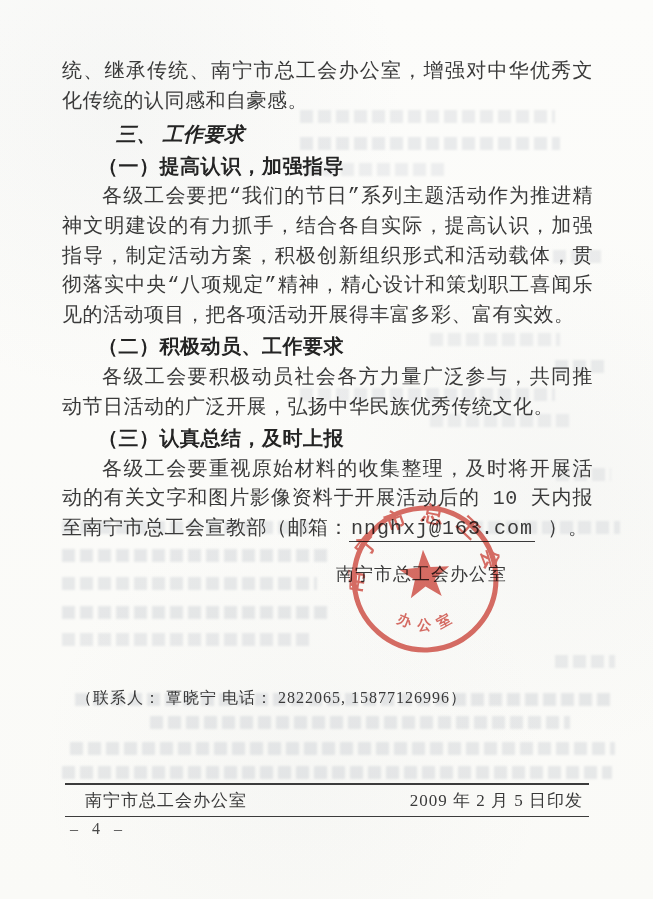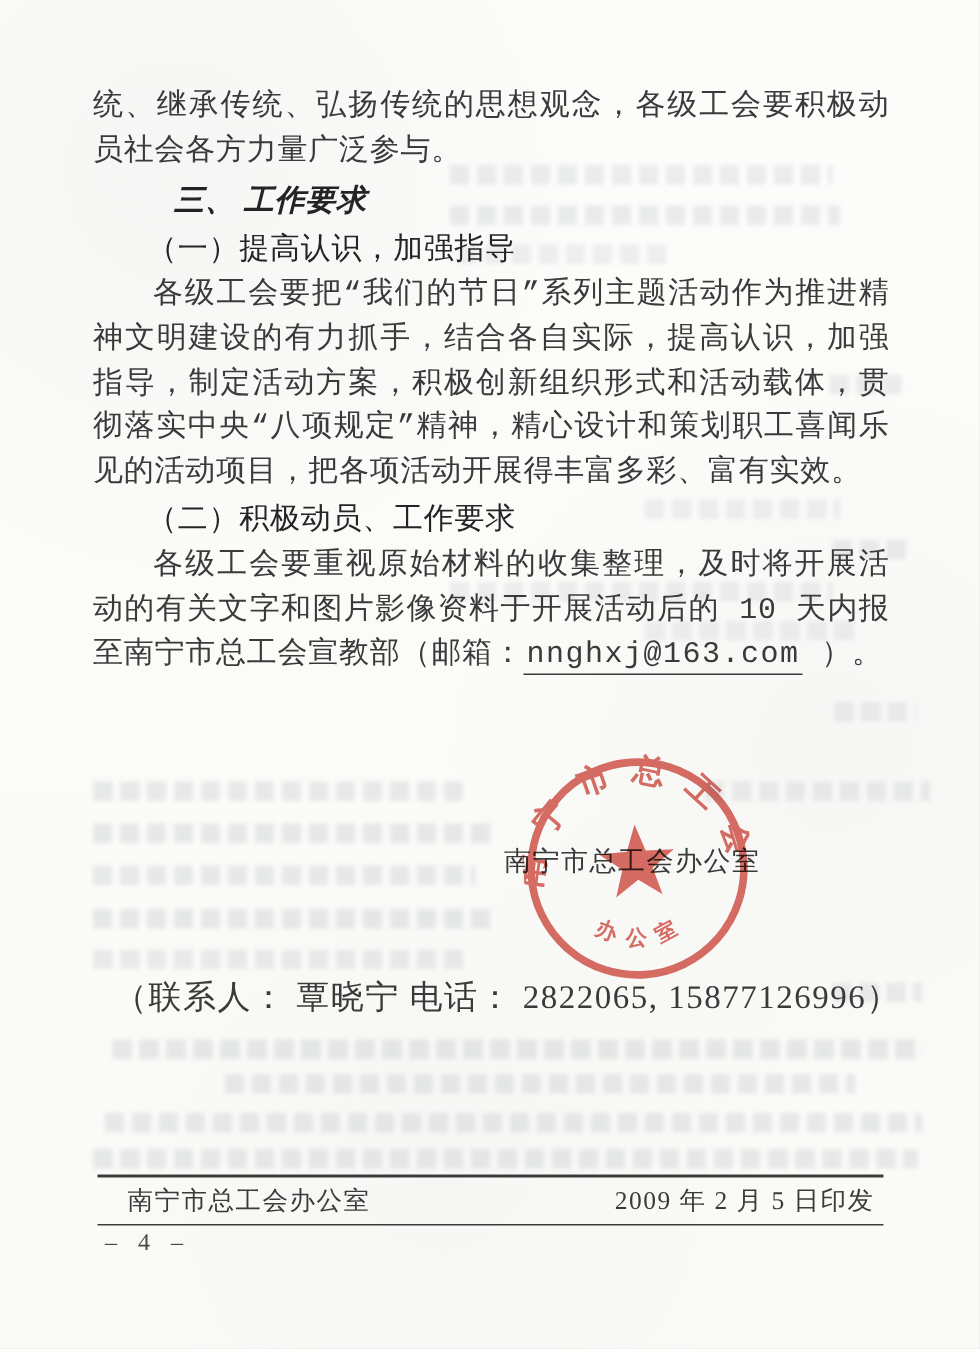--- a/index.html
+++ b/index.html
@@ -31,31 +31,31 @@
   }
   .doc p{margin:0;text-align:justify;color:#3a3a3a;}
   p.cont{text-indent:0;}
   p.body{text-indent:2em;font-family:Liberation Mono, monospace;}
   .h-sec{
     margin:5px 0 2px;padding-left:54px;
     font-size:20px;line-height:29.6px;font-weight:700;color:#242424;font-style:italic;
   }
   .h-sub{
     margin:2px 0 1px;padding-left:36px;
-    font-size:20px;line-height:29.6px;font-weight:400;color:#242424;
+    font-size:20px;line-height:29.6px;font-weight:700;color:#242424;
   }
   .email{
     border-bottom:1.5px solid #3a3a3a;
     letter-spacing:1px;padding:0 2px 1px 2px;
   }
   .signature{position:absolute;left:336px;top:562px;width:230px;
     font-size:18px;color:#3a3a3a;letter-spacing:1px;}
   .signature .org{white-space:nowrap;}
   .signature .date{margin-top:11px;padding-left:22px;white-space:nowrap;letter-spacing:2px;}
-  .contact{position:absolute;left:76px;top:650px;font-size:22px;
+  .contact{position:absolute;left:76px;top:688px;font-size:16px;
     color:#3a3a3a;letter-spacing:1px;white-space:nowrap;}
   .seal{
     position:absolute;left:349px;top:503px;width:152px;height:152px;
     mix-blend-mode:multiply;opacity:.85;transform:rotate(-4deg);
   }
   .seal text{fill:#d4544b;font-weight:700;font-family:"Liberation Serif","DejaVu Serif",serif;}
   .footerband{position:absolute;left:65px;top:783px;width:524px;}
   .rule{height:0;border-top:2px solid #3c3c3c;}
   .rule.thin{border-top-width:1.5px;}
   .footer-row{
@@ -87,25 +87,27 @@
   <div class="bleed" style="left:62px;top:577px;width:255px;opacity:.34"></div>
   <div class="bleed" style="left:62px;top:606px;width:265px;opacity:.36"></div>
   <div class="bleed" style="left:62px;top:633px;width:250px;opacity:.32"></div>
   <div class="bleed" style="left:555px;top:655px;width:60px;opacity:.30"></div>
   <div class="bleed" style="left:75px;top:693px;width:540px;opacity:.36"></div>
   <div class="bleed" style="left:150px;top:716px;width:420px;opacity:.34"></div>
   <div class="bleed" style="left:70px;top:742px;width:545px;opacity:.34"></div>
   <div class="bleed" style="left:62px;top:766px;width:550px;opacity:.34"></div>
 
   <main class="doc">
-    <p class="cont">统、继承传统、弘扬传统的思想观念，各级工会要积极动员社会各方力量广泛参与。</p>
+    <p class="cont">统、继承传统、南宁市总工会办公室，增强对中华优秀文化传统的认同感和自豪感。</p>
     <div class="h-sec">三、 工作要求</div>
     <div class="h-sub">（一）提高认识，加强指导</div>
     <p class="body">各级工会要把“我们的节日”系列主题活动作为推进精神文明建设的有力抓手，结合各自实际，提高认识，加强指导，制定活动方案，积极创新组织形式和活动载体，贯彻落实中央“八项规定”精神，精心设计和策划职工喜闻乐见的活动项目，把各项活动开展得丰富多彩、富有实效。</p>
     <div class="h-sub">（二）积极动员、工作要求</div>
+    <p class="body">各级工会要积极动员社会各方力量广泛参与，共同推动节日活动的广泛开展，弘扬中华民族优秀传统文化。</p>
+    <div class="h-sub">（三）认真总结，及时上报</div>
     <p class="body"><span>各级工会要重视原始材料的收集整理，及时将开展活动的有关文字和图片影像资料于开展活动后的 10 天内报至南宁市总工会宣教部（邮箱：</span><span class="email">nnghxj@163.com</span><span> ）。</span></p>
   </main>
 
   <div class="signature">
     <div class="org">南宁市总工会办公室</div>
   </div>
 
   <svg class="seal" viewBox="0 0 150 150" aria-hidden="true">
     <defs>
       <path id="sealTopArc" d="M 13 92 A 63 63 0 1 1 137 92" fill="none"></path>

